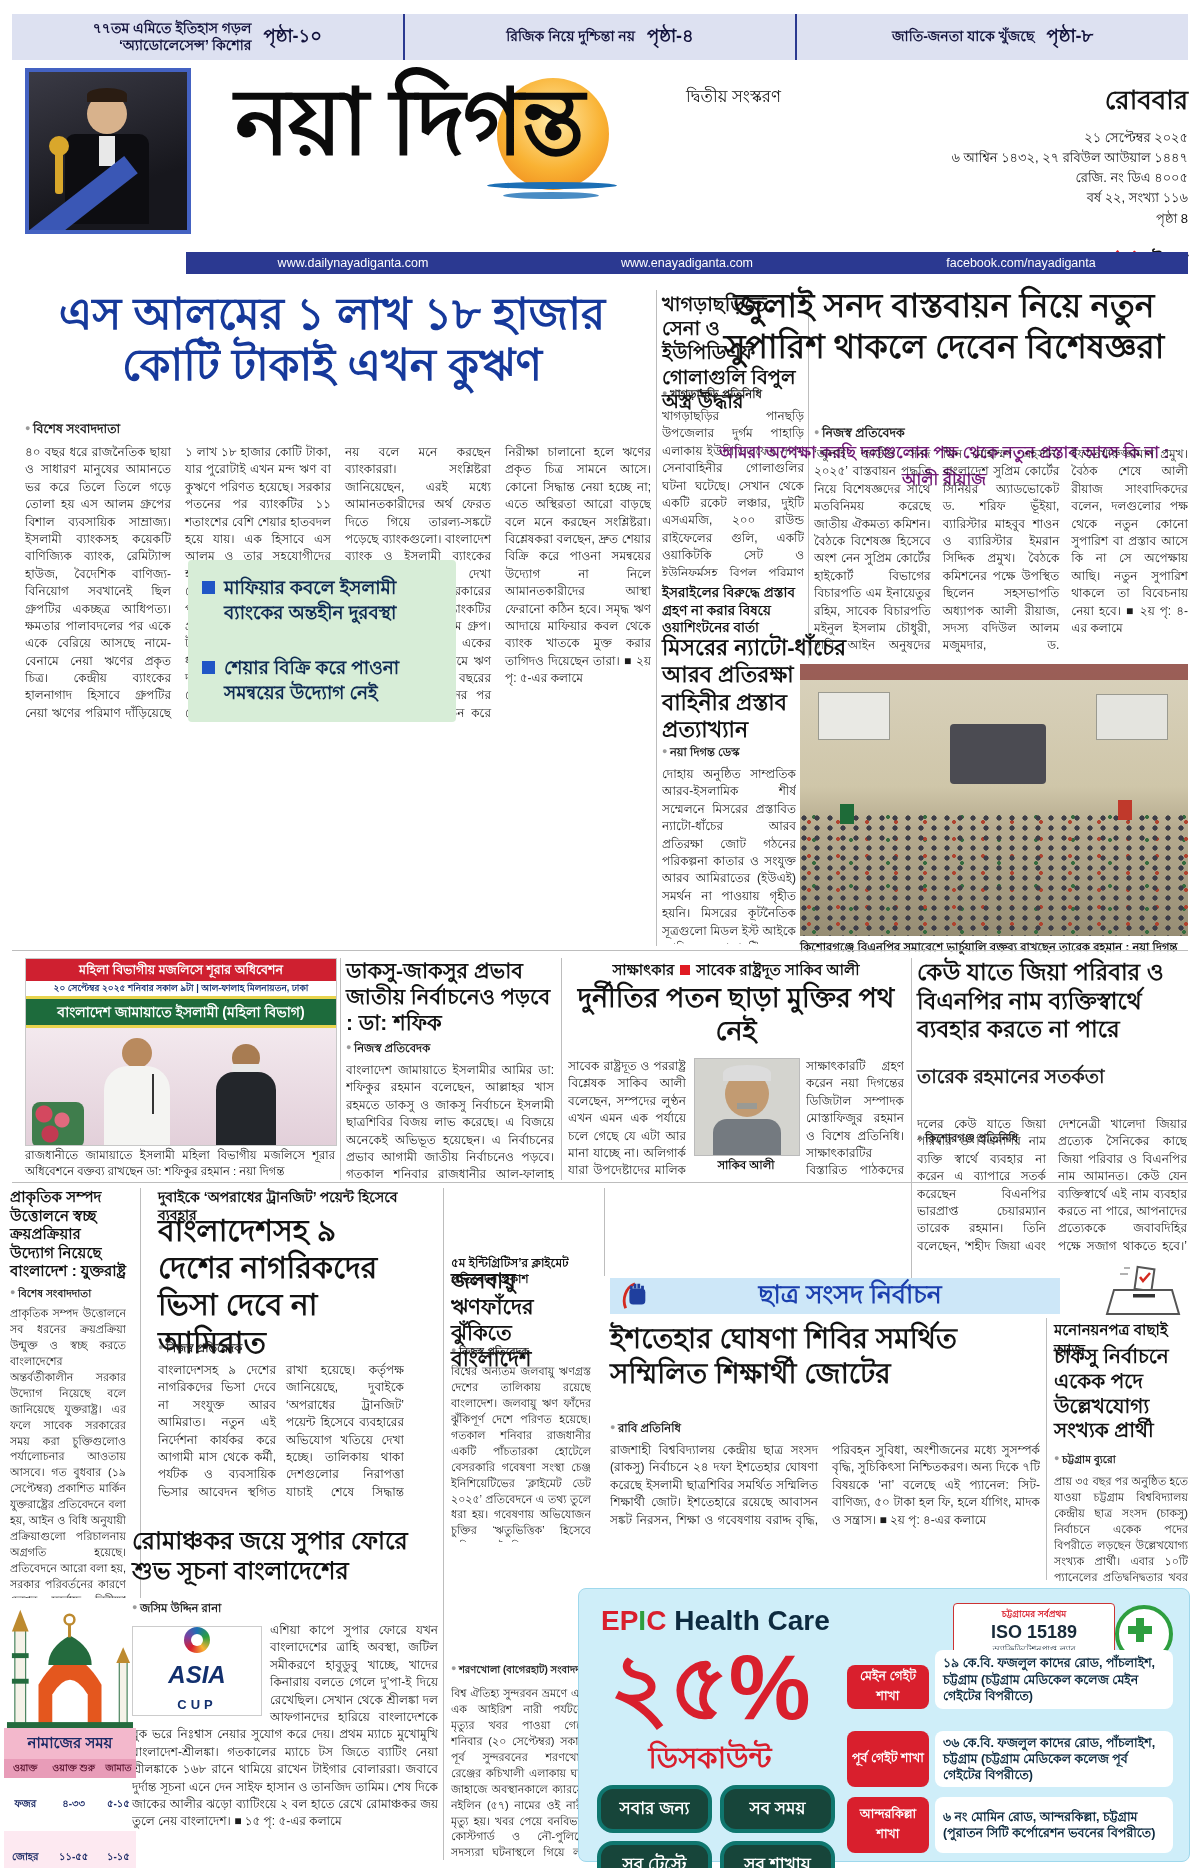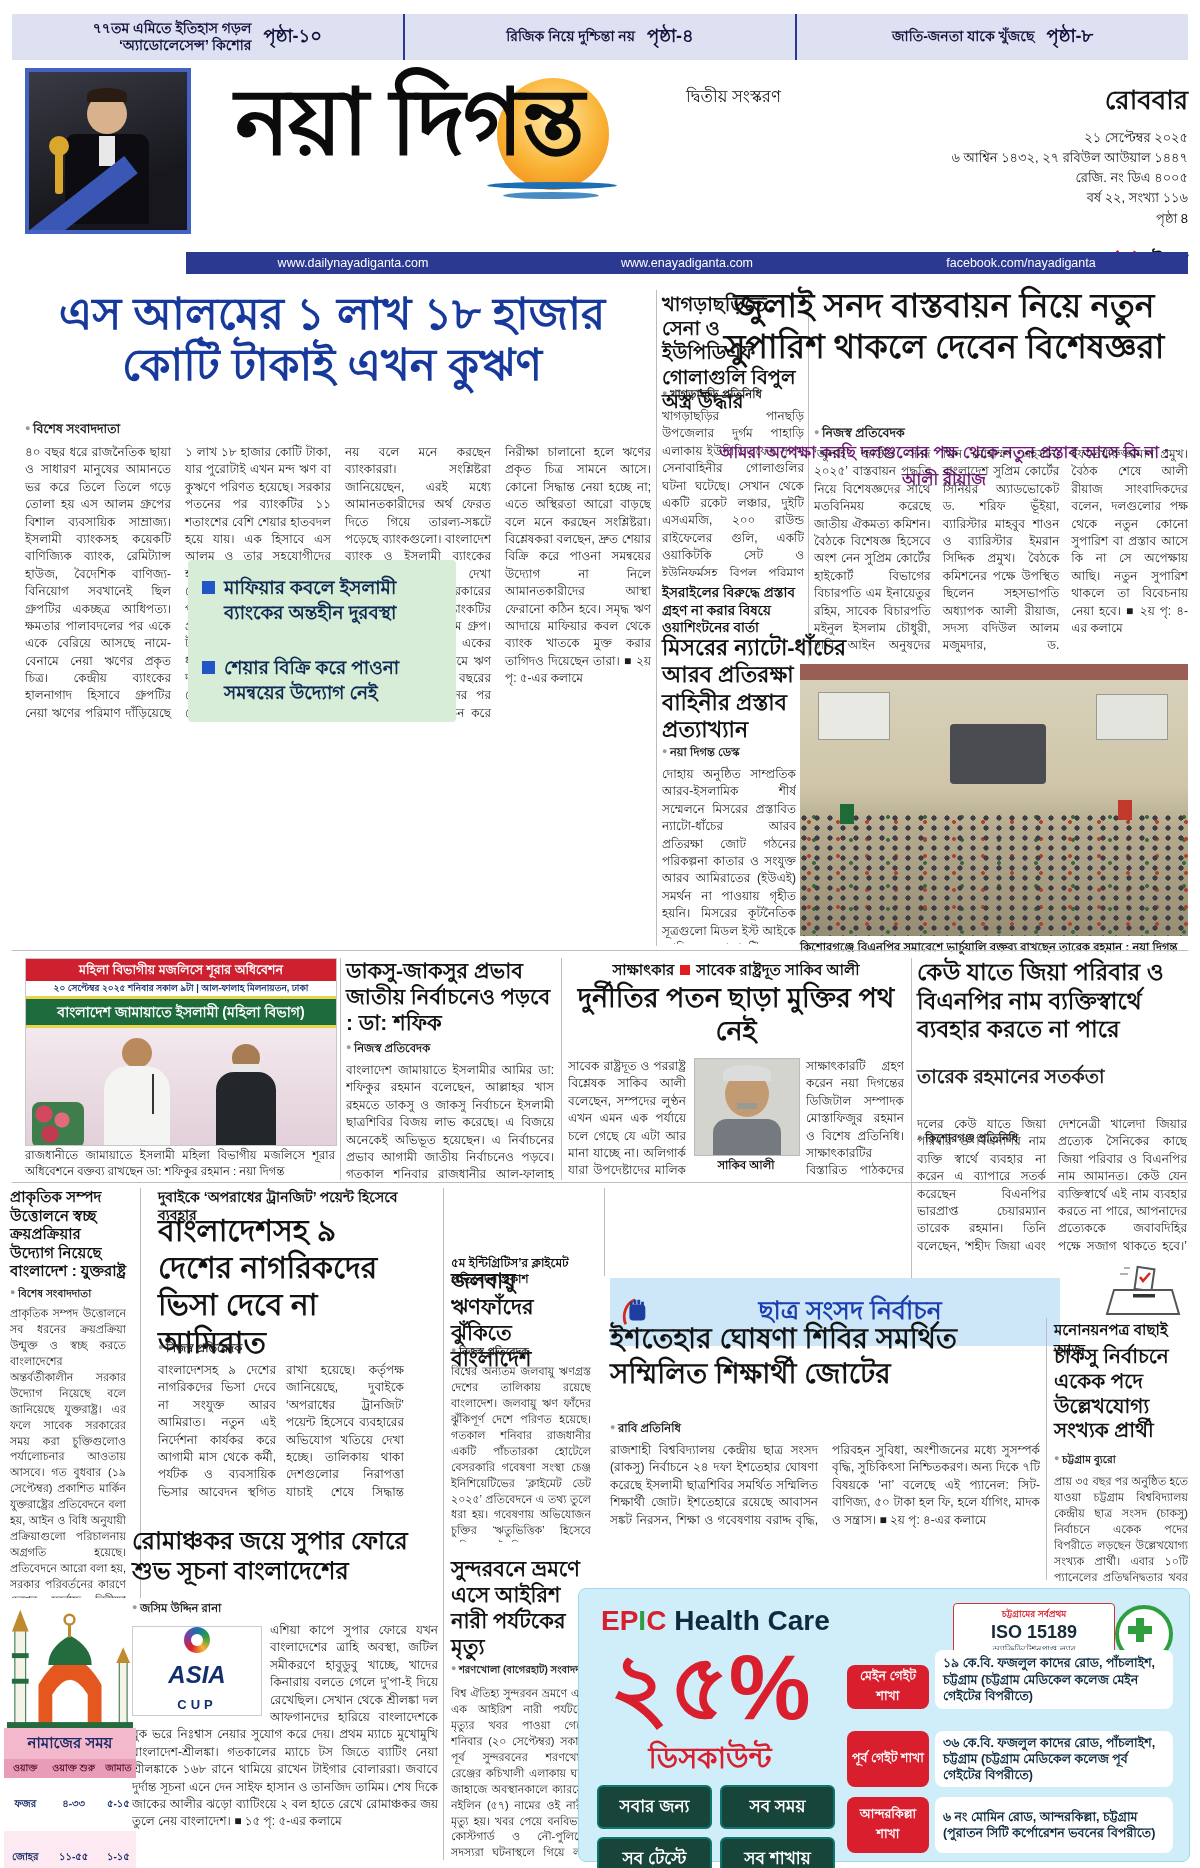--- a/index.html
+++ b/index.html
@@ -32,39 +32,39 @@
   .price{margin-top:10px;font-size:20px;font-weight:800;}
   .price .num{color:#e01b22;font-size:26px;}
   .webbar{left:186px;top:252px;width:1002px;height:22px;background:#2b3991;display:flex;align-items:center;color:#fff;font-size:12.5px;}
   .webbar span{flex:1;text-align:center;cursor:pointer;}
   
   .greenbox{background:#d7edd7;border-radius:4px;padding:16px 14px;display:flex;flex-direction:column;gap:30px;}
   .gb-item{display:flex;gap:9px;font-size:18.5px;font-weight:800;color:#0e2a52;line-height:1.35;}
   .gb-sq{flex:0 0 13px;width:13px;height:13px;background:#2156c6;margin-top:5px;}
   .red-sq{display:inline-block;width:10px;height:10px;background:#e01b22;margin:0 6px;}
   
-  .stu-banner{background:#cde7f8;display:flex;align-items:center;padding:16px 10px;}
+  .stu-banner{background:#cde7f8;display:flex;align-items:center;padding:0 10px;}
   .stu-banner .lbl{flex:1;text-align:center;color:#1b3fae;font-size:25px;font-weight:800;}
   
   .prayer{width:132px;font-size:10px;color:#1b2a66;}
   .prayer .ttl{background:#f3b8cc;color:#1b2a66;font-weight:800;font-size:15px;text-align:center;padding:3px 0;}
   .prayer table{border-collapse:collapse;width:100%;}
   .prayer th{background:#e89cb8;color:#5b1430;font-size:9.5px;padding:2px 1px;}
   .prayer td{padding:18px 3px;font-weight:700;text-align:center;}
   .prayer tr:nth-child(odd) td{background:#fde9f1;}
   
   .epic{left:578px;top:1588px;width:610px;height:272px;background:#cfeef9;border:1px solid #9fd8ec;border-radius:8px;}
   .epic .brand{position:absolute;left:22px;top:16px;font-weight:800;font-size:28px;color:#0d2a3f;}
   .epic .brand .red{color:#d91f2d;}
   .epic .brand .green{color:#2e9e3f;}
   .epic .disc{position:absolute;left:16px;top:52px;width:230px;text-align:center;color:#d91f2d;}
   .epic .disc .big{font-size:92px;font-weight:900;line-height:1.0;}
   .epic .disc .word{font-size:29px;font-weight:900;margin-top:2px;}
   .epic .btns{position:absolute;left:18px;top:196px;width:238px;display:grid;grid-template-columns:1fr 1fr;gap:8px;}
-  .epic .btn{background:#17453a;color:#fff;font-weight:800;font-size:17px;text-align:center;border-radius:6px;padding:6px 2px;border:2px solid #0f766e;}
+  .epic .btn{background:#17453a;color:#fff;font-weight:800;font-size:17px;text-align:center;border-radius:16px;padding:6px 2px;border:4px solid #0f766e;}
   .epic .iso{position:absolute;right:74px;top:14px;width:152px;background:#fff;border:1px solid #c33;border-radius:4px;text-align:center;padding:3px 4px;}
   .epic .iso .k{color:#d91f2d;font-size:9px;font-weight:700;}
   .epic .iso .m{color:#172a3a;font-size:18px;font-weight:900;}
   .epic .iso .s{color:#172a3a;font-size:8.5px;}
   .epic .isologo{position:absolute;right:16px;top:16px;width:50px;height:50px;border-radius:50%;background:#fff;border:4px solid #2e9e3f;}
   .epic .isologo::after{content:"";position:absolute;left:17px;top:9px;width:8px;height:24px;background:#2e9e3f;}
   .epic .isologo::before{content:"";position:absolute;left:9px;top:17px;width:24px;height:8px;background:#2e9e3f;}
   .branch{position:absolute;left:268px;width:326px;display:flex;gap:6px;align-items:stretch;}
   .branch .tag{flex:0 0 78px;background:#d91f2d;color:#fff;font-size:12.5px;font-weight:800;border-radius:8px;display:flex;align-items:center;justify-content:center;text-align:center;padding:2px;}
   .branch .addr{flex:1;background:#fff;border-radius:8px;color:#0d2a3f;font-size:12.5px;font-weight:700;line-height:1.3;padding:5px 8px;display:flex;align-items:center;}
@@ -247,21 +247,20 @@
     <span>এশিয়া কাপে সুপার ফোরে যখন বাংলাদেশের ত্রাহি অবস্থা, জটিল সমীকরণে হাবুডুবু খাচ্ছে, খাদের কিনারায় বলতে গেলে দু’পা-ই দিয়ে রেখেছিল। সেখান থেকে শ্রীলঙ্কা দল আফগানদের হারিয়ে বাংলাদেশকে বুক ভরে নিঃশ্বাস নেয়ার সুযোগ করে দেয়। প্রথম ম্যাচে মুখোমুখি বাংলাদেশ-শ্রীলঙ্কা। গতকালের ম্যাচে টস জিতে ব্যাটিং নেয়া শ্রীলঙ্কাকে ১৬৮ রানে থামিয়ে রাখেন টাইগার বোলাররা। জবাবে দুর্দান্ত সূচনা এনে দেন সাইফ হাসান ও তানজিদ তামিম। শেষ দিকে জাকের আলীর ঝড়ো ব্যাটিংয়ে ২ বল হাতে রেখে রোমাঞ্চকর জয় তুলে নেয় বাংলাদেশ। ■ ১৫ পৃ: ৫-এর কলামে</span>
   </div>
 
   <div class="vr" style="left:443px;top:1188px;height:672px;"></div>
 
   <div class="abs kicker" style="left:451px;top:1228px;width:140px;font-size:12px;margin-top:28px;">৫ম ইন্টিগ্রিটিস’র ক্লাইমেট প্রতিবেদন প্রকাশ</div>
   <div class="abs hl" style="left:451px;top:1268px;width:140px;font-size:21px;">জলবায়ু ঋণফাঁদের ঝুঁকিতে বাংলাদেশ</div>
   <div class="abs byline" style="left:451px;top:1344px;font-size:10.5px;">নিজস্ব প্রতিবেদক</div>
   <div class="abs body-txt" style="left:451px;top:1364px;width:140px;height:178px;font-size:11px;">বিশ্বের অন্যতম জলবায়ু ঋণগ্রস্ত দেশের তালিকায় রয়েছে বাংলাদেশ। জলবায়ু ঋণ ফাঁদের ঝুঁকিপূর্ণ দেশে পরিণত হয়েছে। গতকাল শনিবার রাজধানীর একটি পাঁচতারকা হোটেলে বেসরকারি গবেষণা সংস্থা চেঞ্জ ইনিশিয়েটিভের ‘ক্লাইমেট ডেট ২০২৫’ প্রতিবেদনে এ তথ্য তুলে ধরা হয়। গবেষণায় অভিযোজন চুক্তির ‘ঋতুভিত্তিক’ হিসেবে প্রতিবেদন তৈরি হয়েছে। ■ ১৩ পৃ: ৩-এর কলামে</div>
 
-  <div class="abs hl" style="left:451px;top:1556px;width:140px;font-size:21px;">সুন্দরবনে ভ্রমণে এসে আইরিশ নারী পর্যটকের মৃত্যু</div>
   <div class="abs byline" style="left:451px;top:1662px;font-size:10px;">শরণখোলা (বাগেরহাট) সংবাদদাতা</div>
   <div class="abs body-txt" style="left:451px;top:1686px;width:140px;height:174px;font-size:11px;">বিশ্ব ঐতিহ্য সুন্দরবন ভ্রমণে এসে এক আইরিশ নারী পর্যটকের মৃত্যুর খবর পাওয়া গেছে। শনিবার (২০ সেপ্টেম্বর) সকালে পূর্ব সুন্দরবনের শরণখোলা রেঞ্জের কচিখালী এলাকায় ঘাটে জাহাজে অবস্থানকালে ক্যারমেল নইলিন (৫৭) নামের ওই নারীর মৃত্যু হয়। খবর পেয়ে বনবিভাগ, কোস্টগার্ড ও নৌ-পুলিশের সদস্যরা ঘটনাস্থলে গিয়ে লাশ উদ্ধার করে। ■ ৩ পৃ: ৩-এর কলামে</div>
 
   <div class="vr" style="left:604px;top:1188px;height:88px;"></div>
 
   <div class="abs stu-banner" style="left:610px;top:1278px;width:430px;height:36px;">
     <svg width="30" height="32" viewBox="0 0 32 34">
         <path d="M6 30 C2 20 6 8 16 4" stroke="#d42a20" stroke-width="3" fill="none"></path>
         <path d="M12 10 v-4 M16 9 v-5 M20 9 v-5 M24 10 v-4" stroke="#1f3f9e" stroke-width="3"></path>
         <rect x="10" y="9" width="17" height="17" rx="4" fill="#1f3f9e"></rect>

